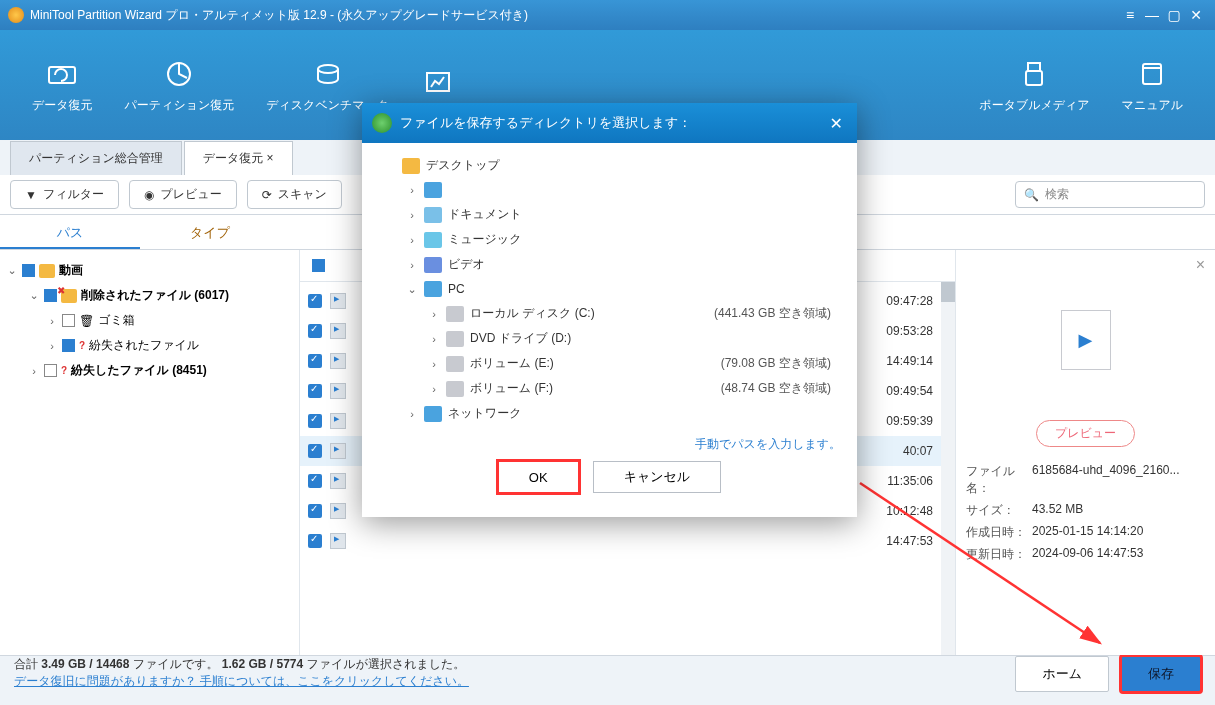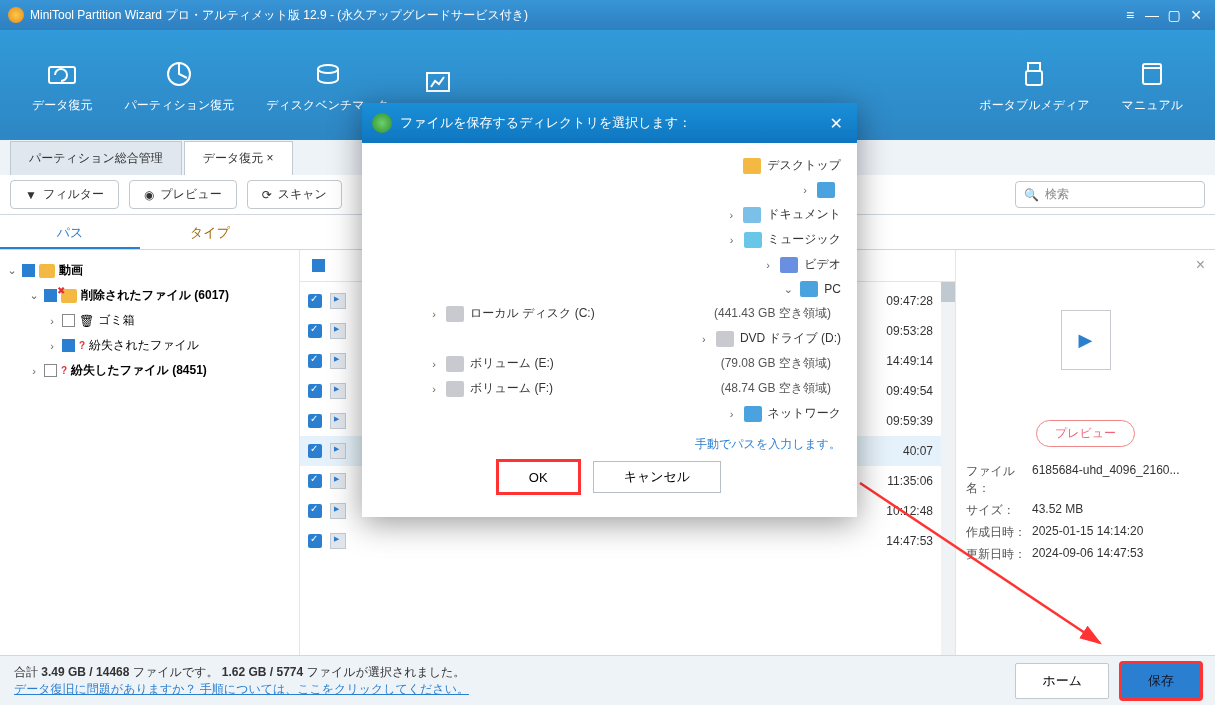--- a/index.html
+++ b/index.html
@@ -64,34 +64,34 @@
 .rightpane .close{ position:absolute; top:6px; right:10px; color:#999; cursor:pointer; font-size:16px;}
 .prev-box { height:160px; display:flex; align-items:center; justify-content:center;}
 .prev-icon { width:50px; height:60px; border:1px solid #c8cad0; display:flex; align-items:center; justify-content:center; background:#fff; position:relative;}
 .prev-icon::after{content:"▶"; color:#2b7fd0; font-size:18px;}
 .prev-btn{ border:1px solid #e88; color:#e67; background:#fff; border-radius:14px; padding:4px 18px; font-size:12px; cursor:pointer; display:block; margin:0 auto 16px;}
 .meta-row{display:flex; margin:5px 0;}
 .meta-row .lbl{width:66px; color:#555;}
 .meta-row .val{flex:1;}
 
 
-.footer { height:50px; background:#eef3f8; border-top:1px solid #d0d7df; display:flex; align-items:center; padding:0 14px; font-size:12px; color:#333;}
+.footer { height:50px; background:#eef3f8; border-top:1px solid #d0d7df; display:flex; align-items:flex-start; padding:0 14px; font-size:12px; color:#333;}
 .footer .link{color:#2b7fd0; text-decoration:underline; cursor:pointer;}
 .footer .spacer{flex:1;}
 .fbtn{border:1px solid #c0c8d0; background:#fff; padding:8px 26px; font-size:13px; margin-left:12px; border-radius:2px; cursor:pointer;}
 .fbtn.primary{background:#2b7fd0; color:#0f172a; border-color:#2b7fd0;}
 .red-highlight{ outline:3px solid #f33; outline-offset:-1px;}
 .arrow-line{ position:absolute; pointer-events:none; z-index:40;}
 .modal{ position:absolute; left:362px; top:103px; width:495px; background:#fff; box-shadow:0 6px 30px rgba(0,0,0,.4); z-index:60;}
 .m-title{height:40px; background:linear-gradient(#1a8fd8,#0f76c0); color:#fff; display:flex; align-items:center; padding:0 10px; font-size:13px;}
 .m-title .mlogo{width:20px; height:20px; background:radial-gradient(circle,#6ed06e,#2a8e2a); border-radius:50%; margin-right:8px;}
 .m-title .spacer{flex:1;}
 .m-close{color:#fff; font-size:16px; cursor:pointer; padding:0 4px;}
 .m-body{padding:10px 16px; font-size:12px; color:#333;}
-.m-tree-row{display:flex; align-items:center; padding:4px 0; gap:6px; cursor:pointer;justify-content:flex-end;}
+.m-tree-row{display:flex; align-items:center; padding:4px 0; gap:6px; cursor:pointer;}
 .m-tree-row .mico{width:18px; height:16px; display:inline-block; background:#4aa3df; border-radius:2px;}
 .mico.fold{background:#f4b942;}
 .mico.doc{background:#7ac0e8;}
 .mico.music{background:#6ac6e8;}
 .mico.vid{background:#6a8fe0;}
 .mico.pc{background:#4aa3df;}
 .mico.drive{background:#c8cad0;}
 .mico.net{background:#4aa3df;}
 .m-tree-row .free{flex:1; text-align:right; color:#555; padding-right:10px;}
 .m-body .link{color:#2b7fd0; text-align:right; display:block; margin:10px 0 8px; cursor:pointer;}

